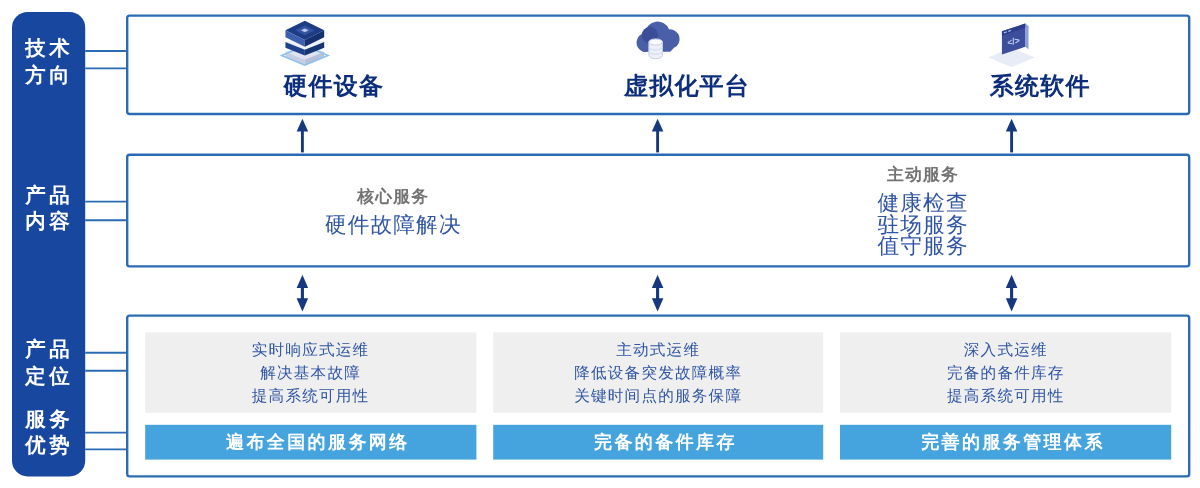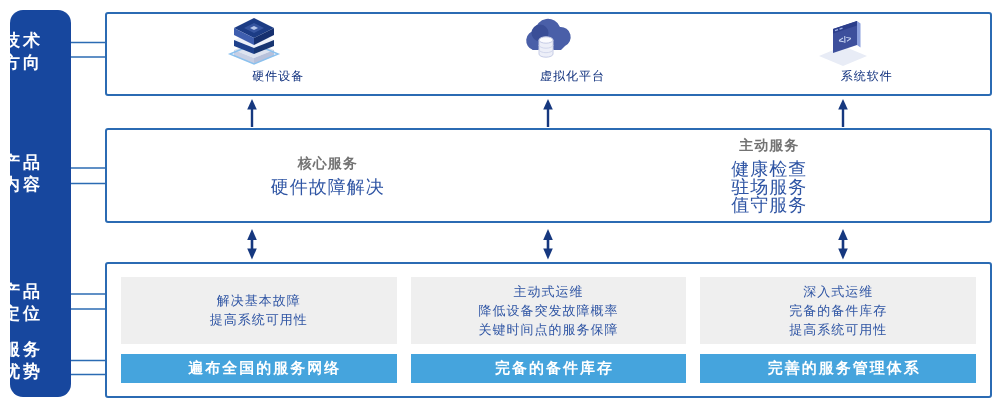--- a/index.html
+++ b/index.html
@@ -3,40 +3,40 @@
 <meta charset="utf-8">
 <style>
   * { margin:0; padding:0; box-sizing:border-box; }
   html,body { background:#ffffff; }
   body { font-family:"Liberation Sans","DejaVu Sans",sans-serif; }
   .stage { position:relative; width:1000px; height:407px; background:#ffffff; overflow:hidden; }
 
   
   .rail { position:absolute; left:10px; top:10px; width:61px; height:387px;
           background:#17479E; border-radius:13px; }
-  .rail-label { position:absolute; left:0; width:61px; text-align:left;
+  .rail-label { position:absolute; left:0; width:61px; text-align:right;
                 color:#ffffff; font-weight:bold; font-size:17px; line-height:22px;
                 letter-spacing:3px; text-indent:3px; }
   .rail-label.l1 { top:30px; } .rail-label.l2 { top:152px; }
   .rail-label.l3 { top:281px; } .rail-label.l4 { top:339px; }
 
   
   .panel { position:absolute; left:105px; width:887px; background:#ffffff;
            border:2px solid #2B6BB3; border-radius:3px; }
   .panel.tech { top:12px; height:84px; }
   .panel.services { top:128px; height:95px; }
   .panel.positioning { top:262px; height:136px; padding:13px 14px; }
 
   .cols { display:flex; width:100%; height:100%; }
   .col { flex:1 1 0; display:flex; flex-direction:column; align-items:center; justify-content:center; }
 
   
   .tech .col { justify-content:flex-end; padding-bottom:9px; }
   .tech-icon { width:56px; height:52px; margin-bottom:2px; }
-  .tech-label { font-size:12px; font-weight:normal; color:#0D2E7C; letter-spacing:1px;margin-left:48px; }
+  .tech-label { font-size:20px; font-weight:bold; color:#0D2E7C; letter-spacing:1px;margin-left:48px; }
 
   
   .svc-title { font-size:14px; font-weight:bold; color:#737373; letter-spacing:1px; margin-bottom:5px; }
   .svc-item { font-size:18px; color:#2F55A4; line-height:18px; letter-spacing:1px; }
 
   
   .pos-grid { display:flex; gap:14px; width:100%; height:100%; }
   .pos-col { flex:1 1 0; display:flex; flex-direction:column; }
   .pos-card { background:#EFEFEF; height:68px; display:flex; flex-direction:column;
               align-items:center; justify-content:center; }
@@ -127,20 +127,21 @@
         <div class="svc-item">驻场服务</div>
         <div class="svc-item">值守服务</div>
       </div>
     </div>
   </div>
 
   <div class="panel positioning">
     <div class="pos-grid">
       <div class="pos-col">
         <div class="pos-card">
+          <div class="pos-line">实时响应式运维</div>
           <div class="pos-line">解决基本故障</div>
           <div class="pos-line">提高系统可用性</div>
         </div>
         <div class="pos-banner">遍布全国的服务网络</div>
       </div>
       <div class="pos-col">
         <div class="pos-card">
           <div class="pos-line">主动式运维</div>
           <div class="pos-line">降低设备突发故障概率</div>
           <div class="pos-line">关键时间点的服务保障</div>

